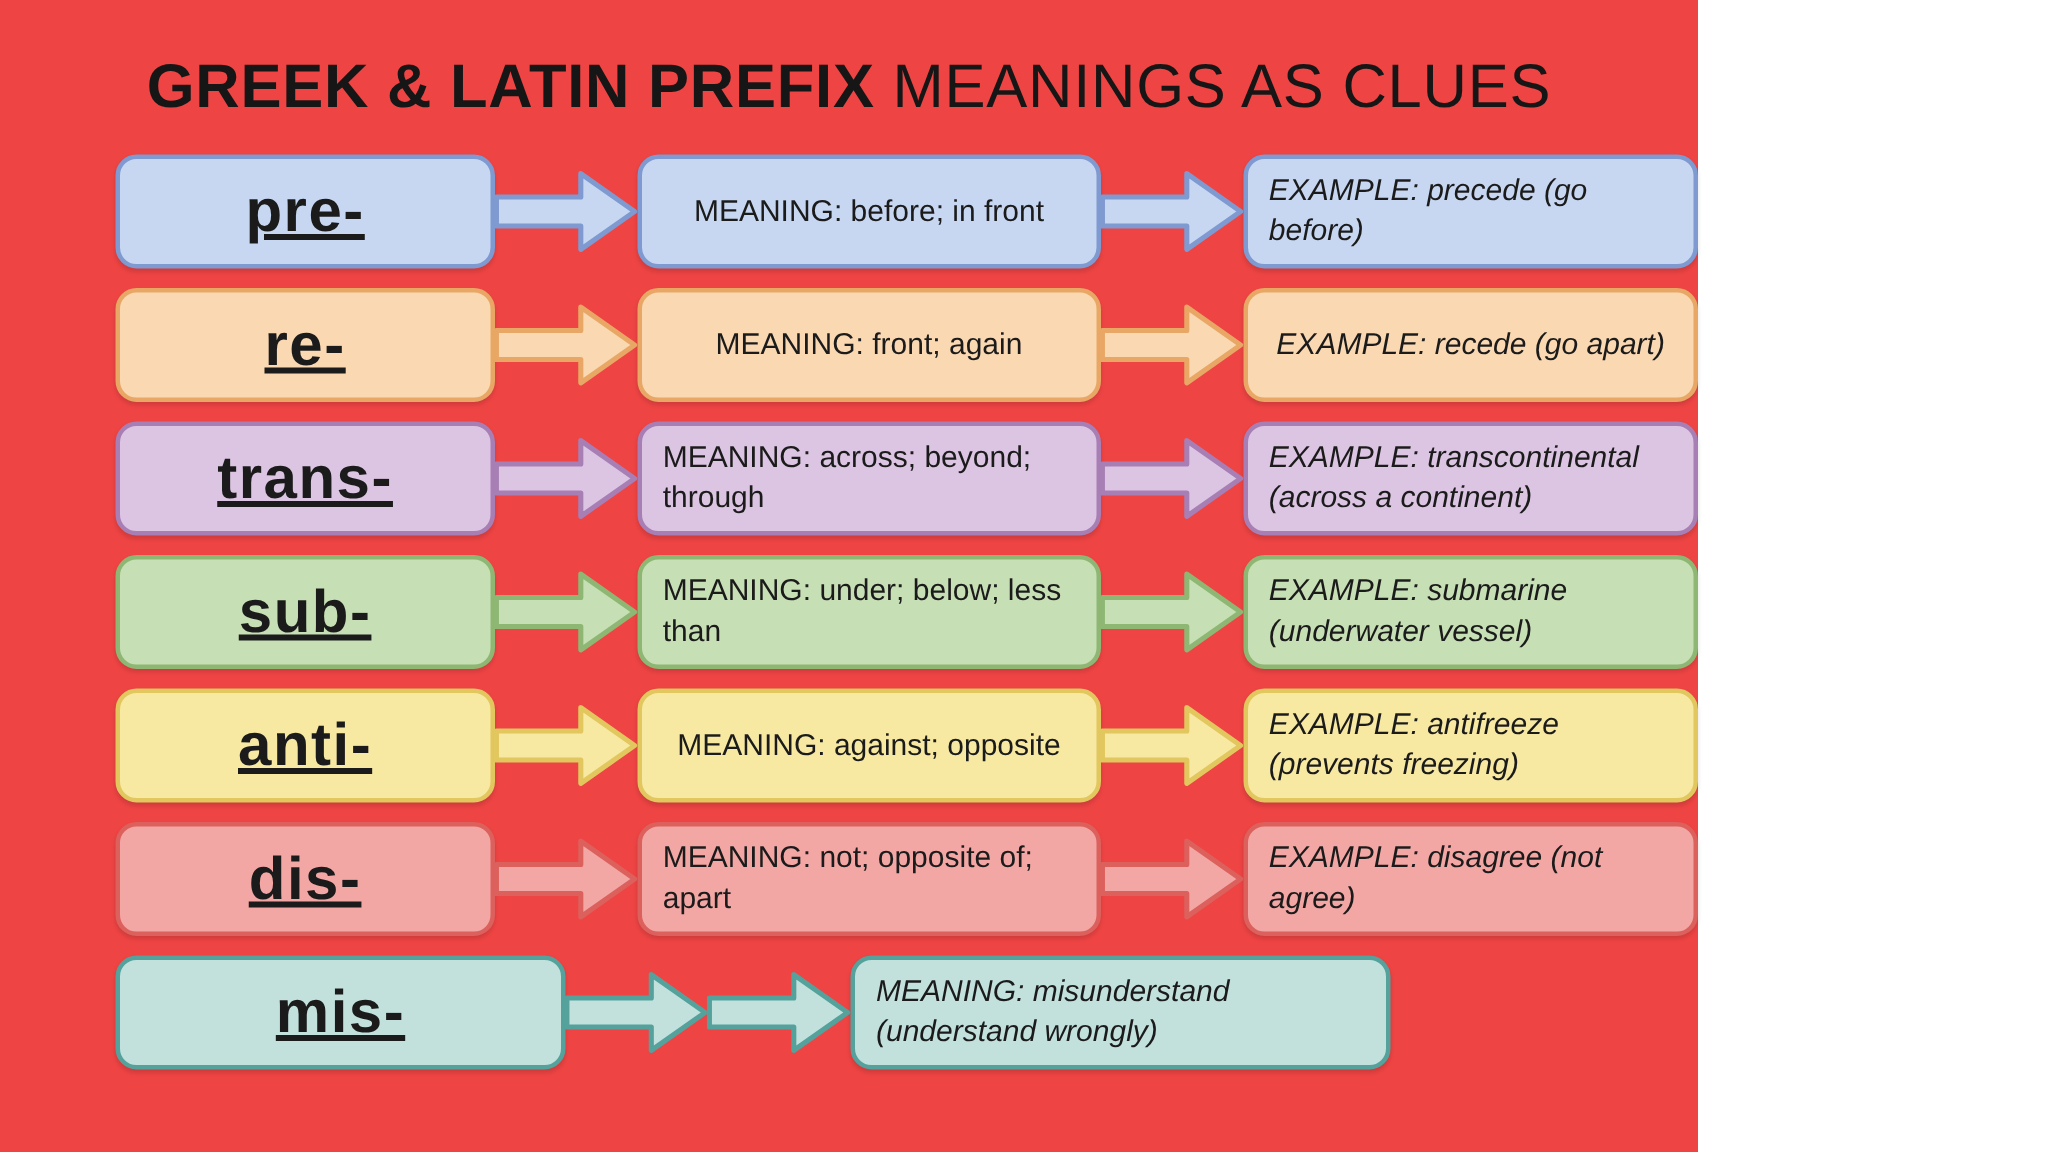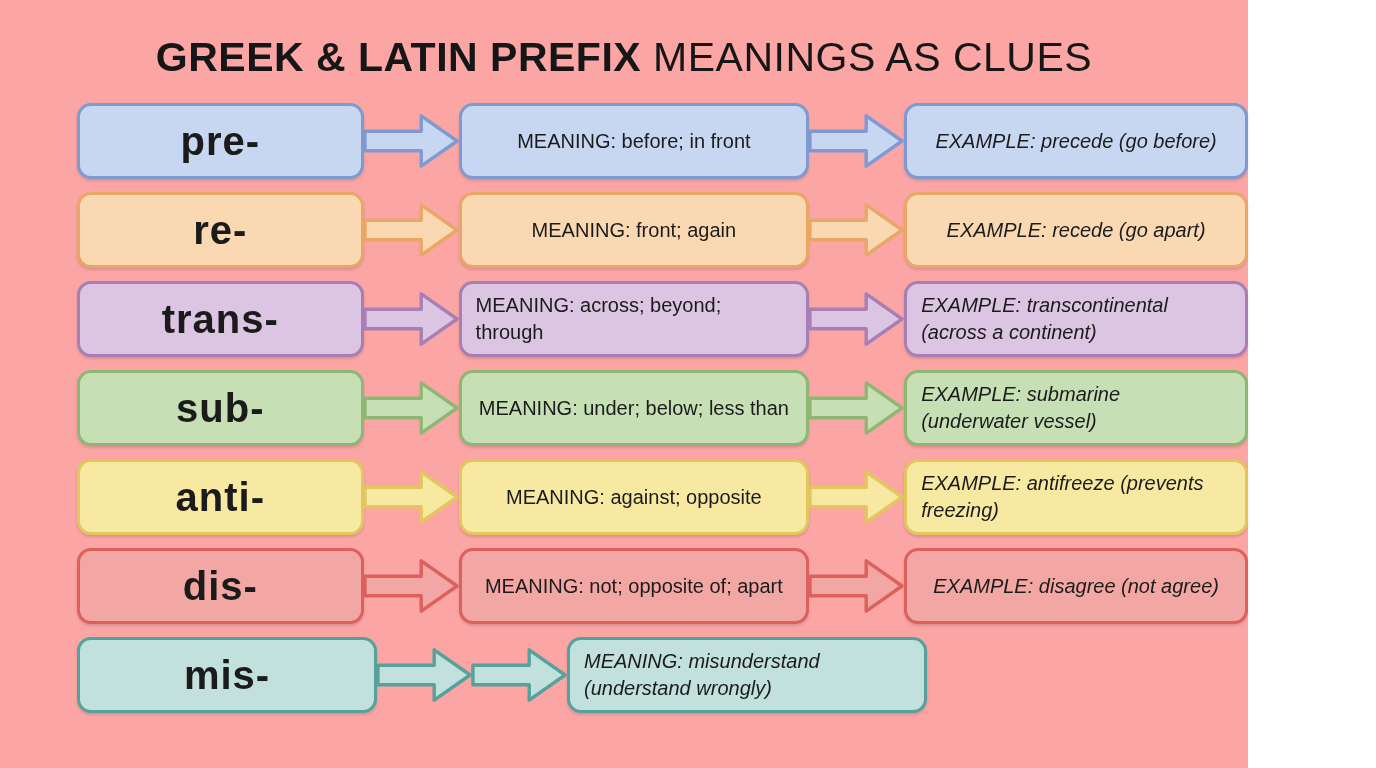--- a/index.html
+++ b/index.html
@@ -4,23 +4,23 @@
 <style>
   html, body {
     margin: 0;
     padding: 0;
     width: 1376px;
     height: 768px;
     overflow: hidden;
     font-family: "Liberation Sans", "DejaVu Sans", sans-serif;
   }
   .canvas {
-    width: 1248px;
+    width: 1132px;
     height: 768px;
-    background: #fca5a5;
+    background: #ef4444;
     position: relative;
   }
   .title {
     margin: 0;
     padding-top: 34px;
     text-align: center;
     font-size: 41px;
     letter-spacing: 0.5px;
     color: #161616;
     white-space: nowrap;
@@ -46,20 +46,21 @@
     align-items: center;
     justify-content: center;
     box-shadow: 0 2px 3px rgba(0,0,0,0.13);
     color: #1b1b1b;
   }
   .prefix-box { width: 300px; }
   .prefix-box span {
     font-size: 40px;
     font-weight: 600;
     letter-spacing: 1px;
+    text-decoration: underline;
   }
   .meaning-box { width: 367px; }
   .example-box { width: 360px; font-style: italic; }
   .meaning-box span, .example-box span {
     font-size: 20px;
     font-weight: 500;
     line-height: 1.35;
     text-align: left;
     padding: 2px 14px;
   }

